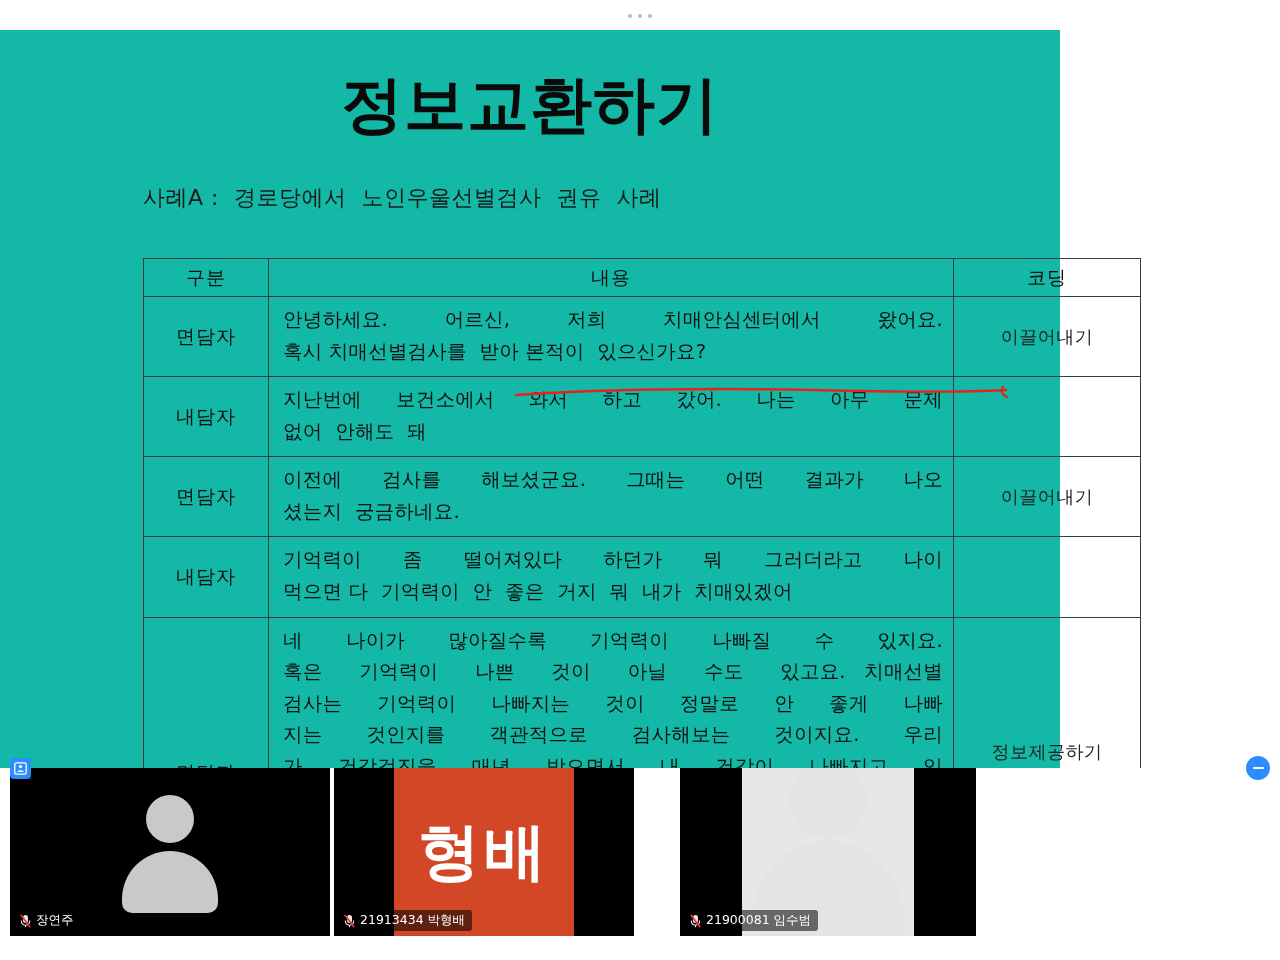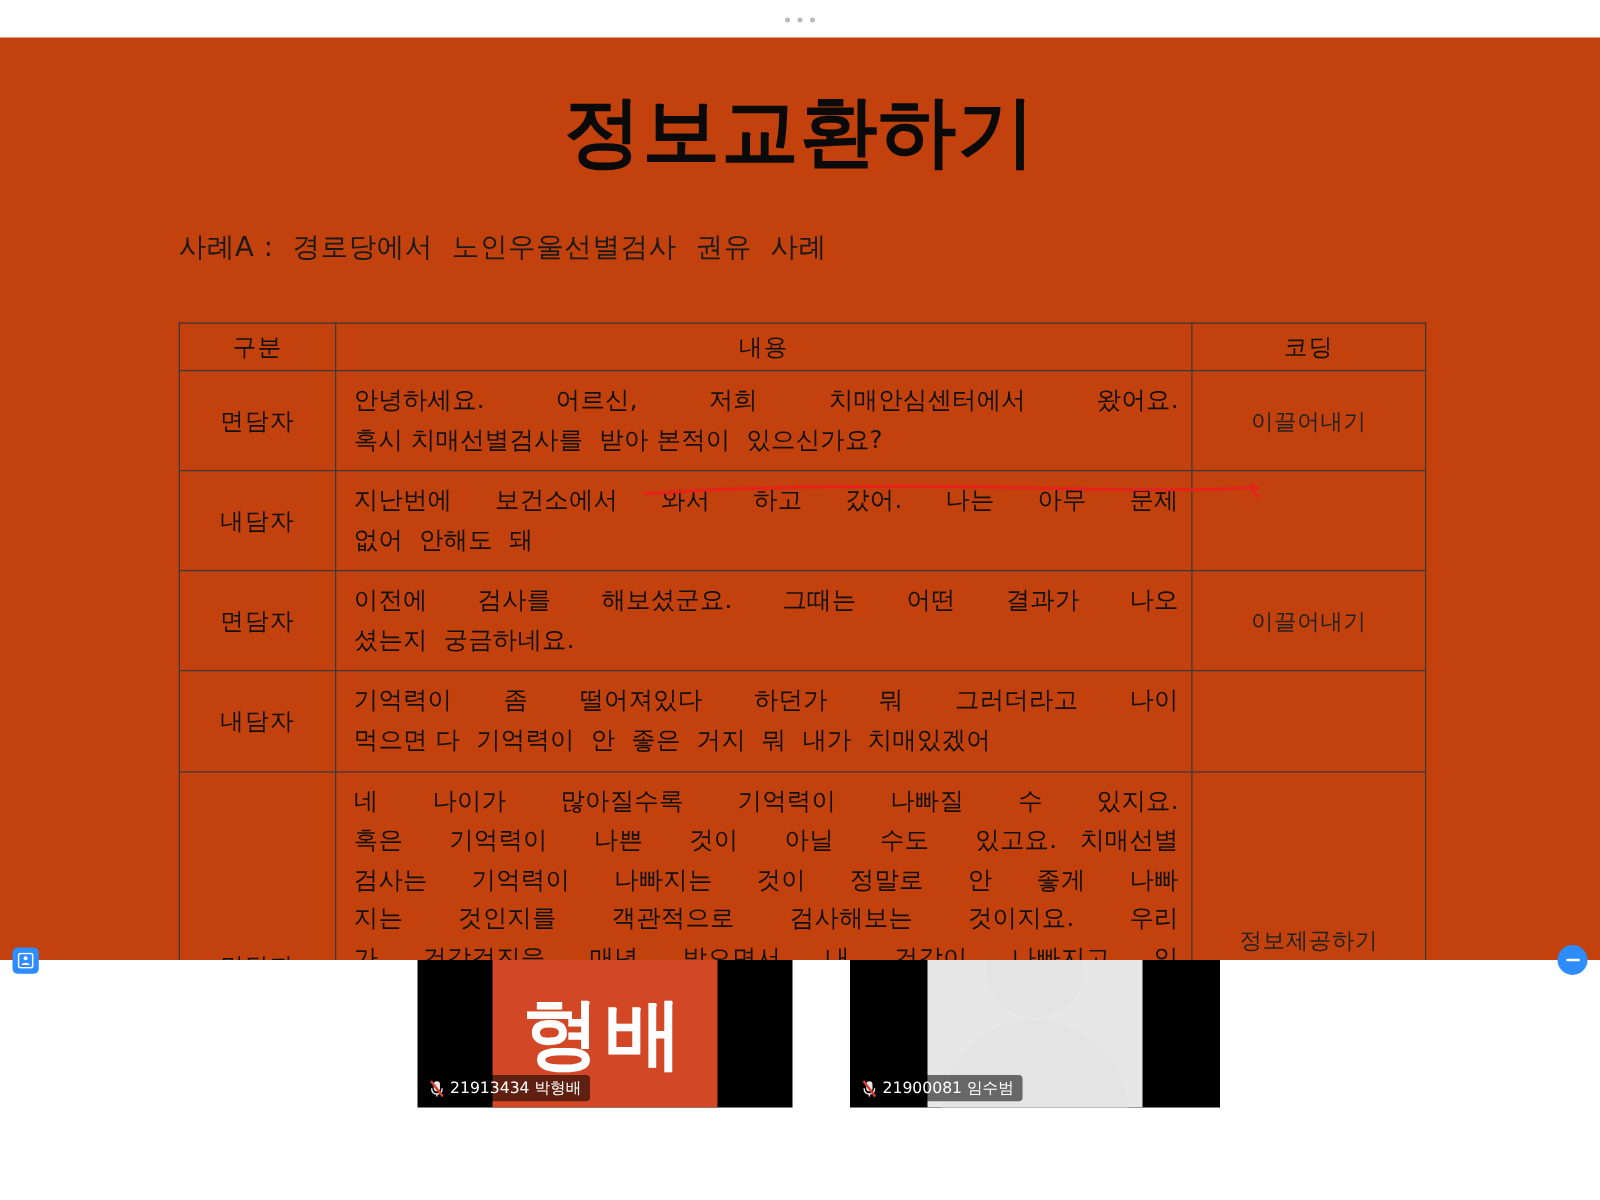--- a/index.html
+++ b/index.html
@@ -30,22 +30,22 @@
     display: block;
     width: 4px; height: 4px;
     border-radius: 50%;
     background: #b9b9b9;
   }
 
   
   .slide {
     position: absolute;
     top: 30px; left: 0;
-    width: 1280px; height: 740px;
-    background: #c2410c;
+    width: 1060px; height: 740px;
+    background: #14b8a6;
   }
   .slide-title {
     text-align: center;
     font-family: "DejaVu Sans", sans-serif;
     font-weight: bold;
     font-size: 62px;
     letter-spacing: 1px;
     color: #0a0a0a;
     margin-top: 42px;
     line-height: 1.05;
@@ -125,21 +125,21 @@
   
   .video-strip {
     position: absolute;
     left: 0; top: 768px;
     width: 1280px; height: 192px;
     background: #ffffff;
   }
   .tile {
     position: absolute;
     top: 0;
-    height: 118px;
+    height: 168px;
     background: #000000;
     overflow: hidden;
   }
   .tile.t1 { left: 10px;   width: 320px; }
   .tile.t2 { left = 0; left: 334px; width: 300px; }
   .tile.t3 { left: 680px;  width: 296px; }
   .tile.t4 { left: 958px;  width: 304px; }
 
   .avatar-silhouette {
     position: absolute;
@@ -327,20 +327,37 @@
         <svg width="500" height="14" viewBox="0 0 500 14">
           <path d="M2 9 C 90 3, 200 2, 300 4 C 380 6, 440 7, 492 4" stroke="#e8211c" stroke-width="2.4" fill="none" stroke-linecap="round"></path>
           <path d="M489 1 C 487 5, 487 8, 493 11" stroke="#e8211c" stroke-width="2.2" fill="none" stroke-linecap="round"></path>
         </svg>
       </div>
     </div>
   </div>
 
   <div class="video-strip">
 
+    <div class="tile t1">
+      <div class="avatar-silhouette">
+        <div class="av-head"></div>
+        <div class="av-body"></div>
+      </div>
+      <div class="name-bar plain">
+        <span class="mic-icon">
+          <svg width="11" height="14" viewBox="0 0 11 14">
+            <rect x="3" y="1" width="5" height="8" rx="2.5" fill="#e8e8e8"></rect>
+            <path d="M1.3 6.6 C1.3 9.6 3.1 11.2 5.5 11.2 C7.9 11.2 9.7 9.6 9.7 6.6" stroke="#e8e8e8" stroke-width="1.1" fill="none"></path>
+            <line x1="5.5" y1="11.2" x2="5.5" y2="13.2" stroke="#e8e8e8" stroke-width="1.1"></line>
+            <line x1="0.8" y1="0.8" x2="10.2" y2="13.2" stroke="#e23b2e" stroke-width="1.8"></line>
+          </svg>
+        </span>
+        <span>장연주</span>
+      </div>
+    </div>
 
     <div class="tile t2">
       <div class="tile-initial">형배</div>
       <div class="name-bar">
         <span class="mic-icon">
           <svg width="11" height="14" viewBox="0 0 11 14">
             <rect x="3" y="1" width="5" height="8" rx="2.5" fill="#e8e8e8"></rect>
             <path d="M1.3 6.6 C1.3 9.6 3.1 11.2 5.5 11.2 C7.9 11.2 9.7 9.6 9.7 6.6" stroke="#e8e8e8" stroke-width="1.1" fill="none"></path>
             <line x1="5.5" y1="11.2" x2="5.5" y2="13.2" stroke="#e8e8e8" stroke-width="1.1"></line>
             <line x1="0.8" y1="0.8" x2="10.2" y2="13.2" stroke="#e23b2e" stroke-width="1.8"></line>

